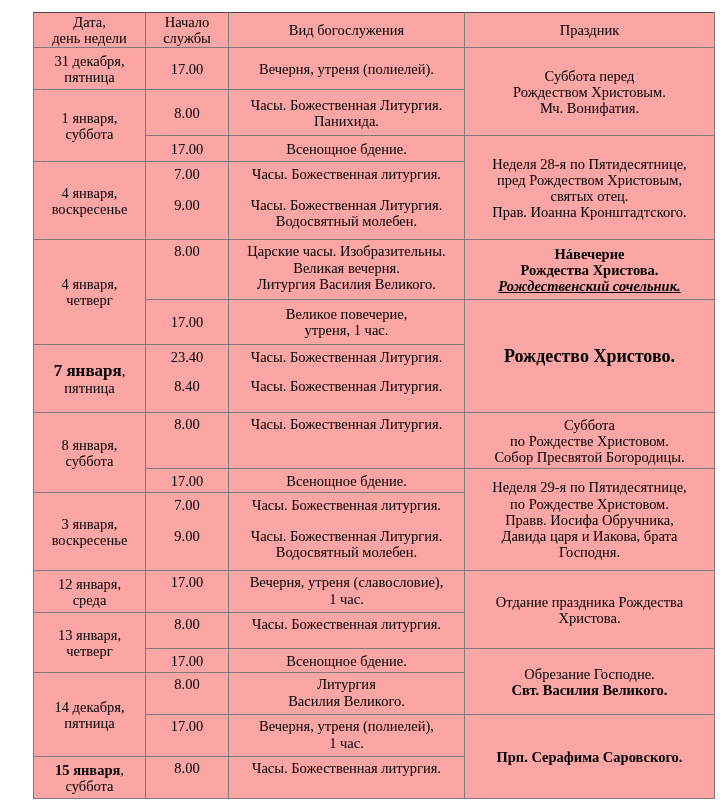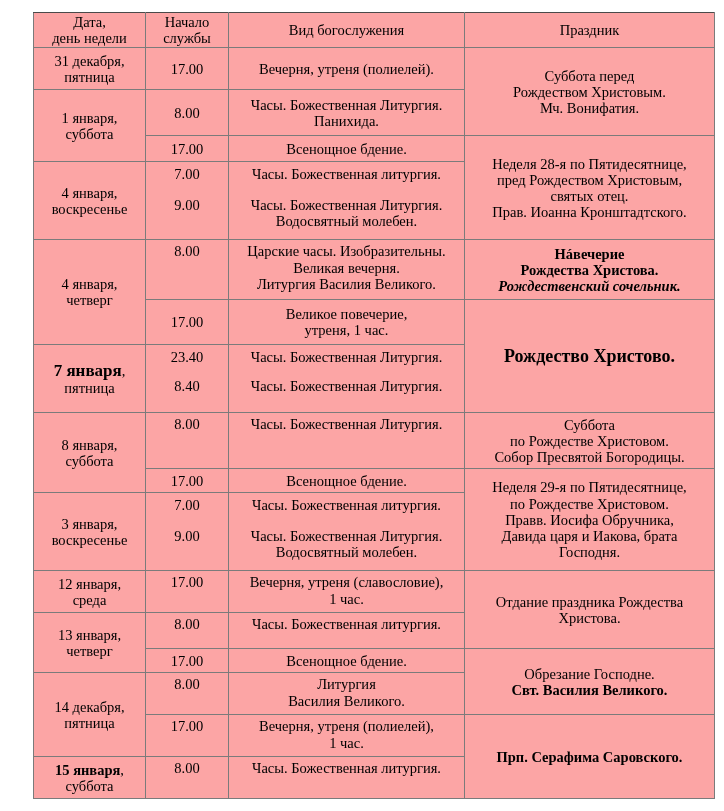--- a/index.html
+++ b/index.html
@@ -55,21 +55,21 @@
 
   thead th {
     font-weight: bold;
     font-size: 15px;
     line-height: 1.15;
     padding: 3px 2px;
   }
 
   .b   { font-weight: bold; text-align: center; }
   .i   { }
-  .bi  { font-weight: bold; font-style: italic; }
+  .bi  { font-weight: bold; font-style: italic; text-decoration: underline; }
   .big { font-size: 17px; }
   .xl  { font-size: 18px; font-weight: bold; }
 
   td.datecell { font-size: 14.5px; line-height: 1.25; }
   td.timecell { font-size: 14.5px; }
   td.servcell { font-size: 14.5px; line-height: 1.18; }
   td.feastcell { font-size: 14.5px; line-height: 1.22; padding: 4px 4px; }
 </style>
 </head>
 <body>

